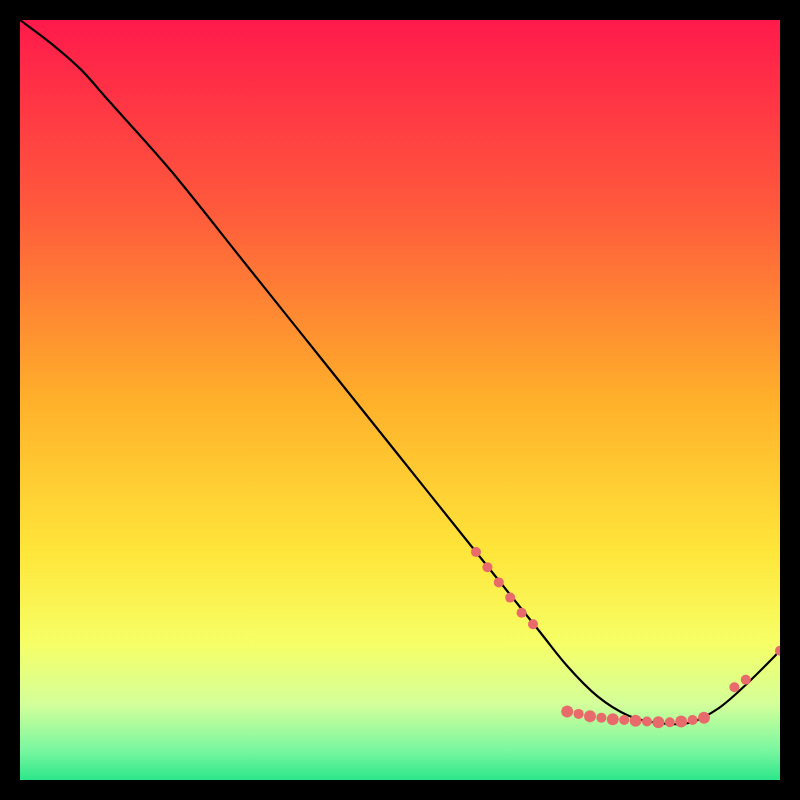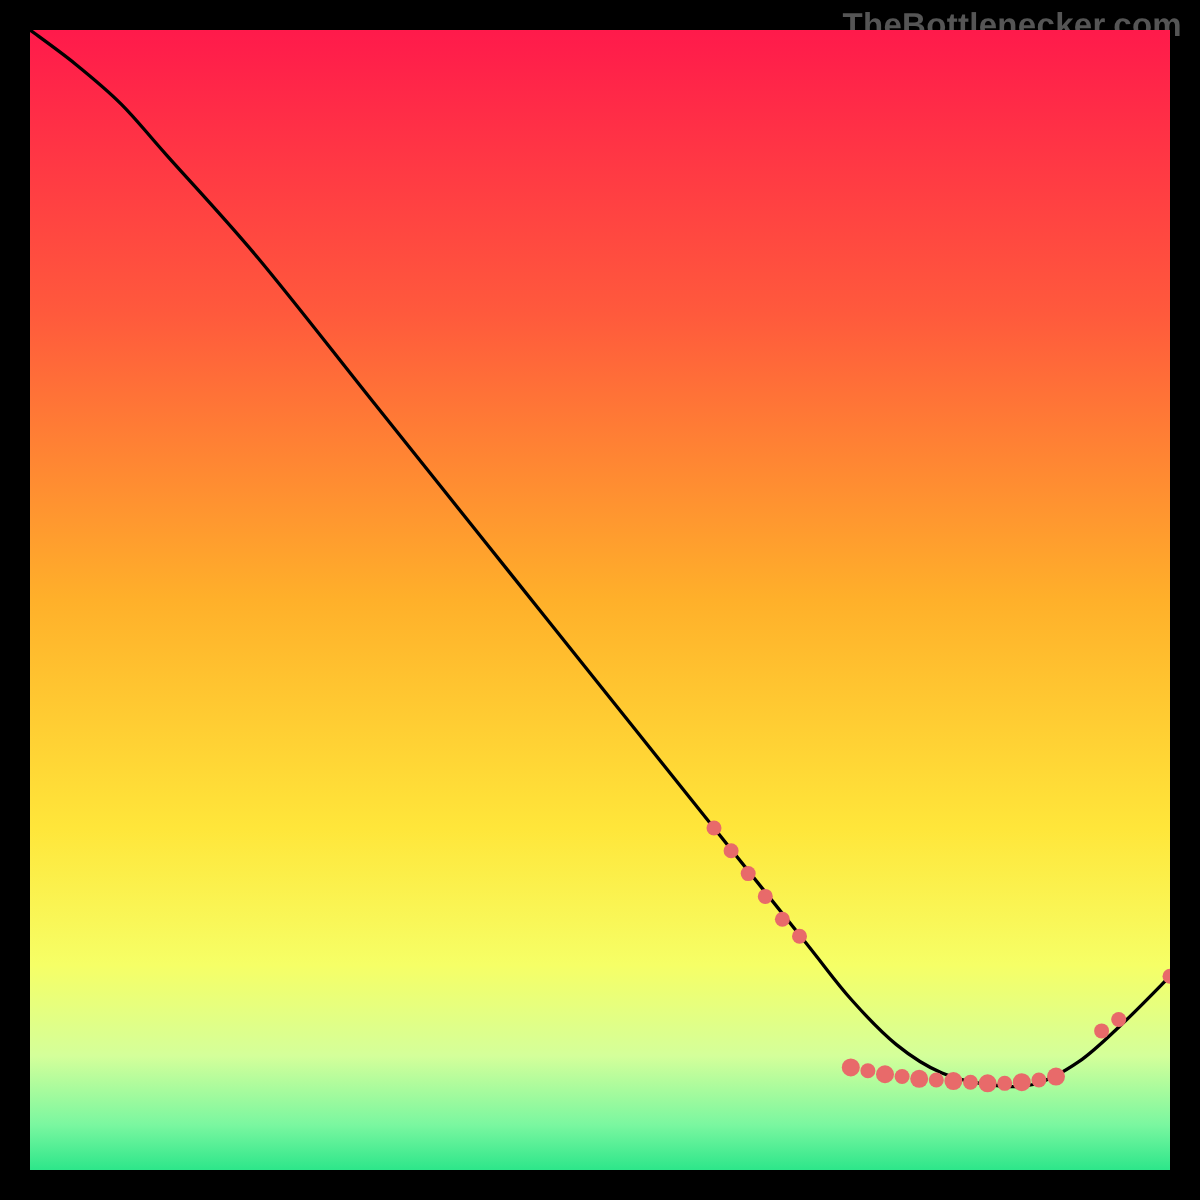--- a/index.html
+++ b/index.html
@@ -26,21 +26,20 @@
     top: 20px;
     width: 760px;
     height: 760px;
   }
   svg { display: block; }
 </style>
 </head>
 <body>
 
 <div class="container">
-  <div class="watermark">TheBottlenecker.com</div>
   <div class="plot">
     <svg width="760" height="760" viewBox="0 0 760 760">
       <defs>
         <linearGradient id="bg-grad" x1="0" y1="0" x2="0" y2="1">
             <stop offset="0%" stop-color="#ff1a4b"></stop>
             <stop offset="25%" stop-color="#ff5a3c"></stop>
             <stop offset="50%" stop-color="#ffb02a"></stop>
             <stop offset="70%" stop-color="#ffe63a"></stop>
             <stop offset="82%" stop-color="#f6ff66"></stop>
             <stop offset="90%" stop-color="#d4ff9a"></stop>

